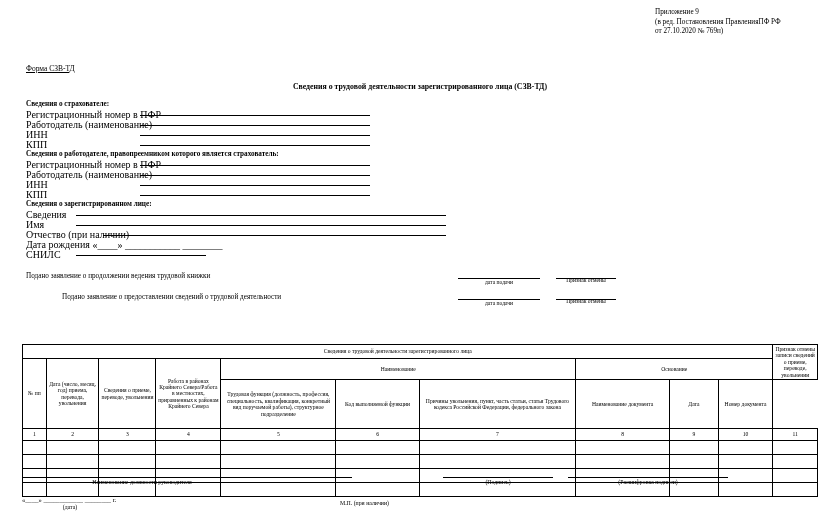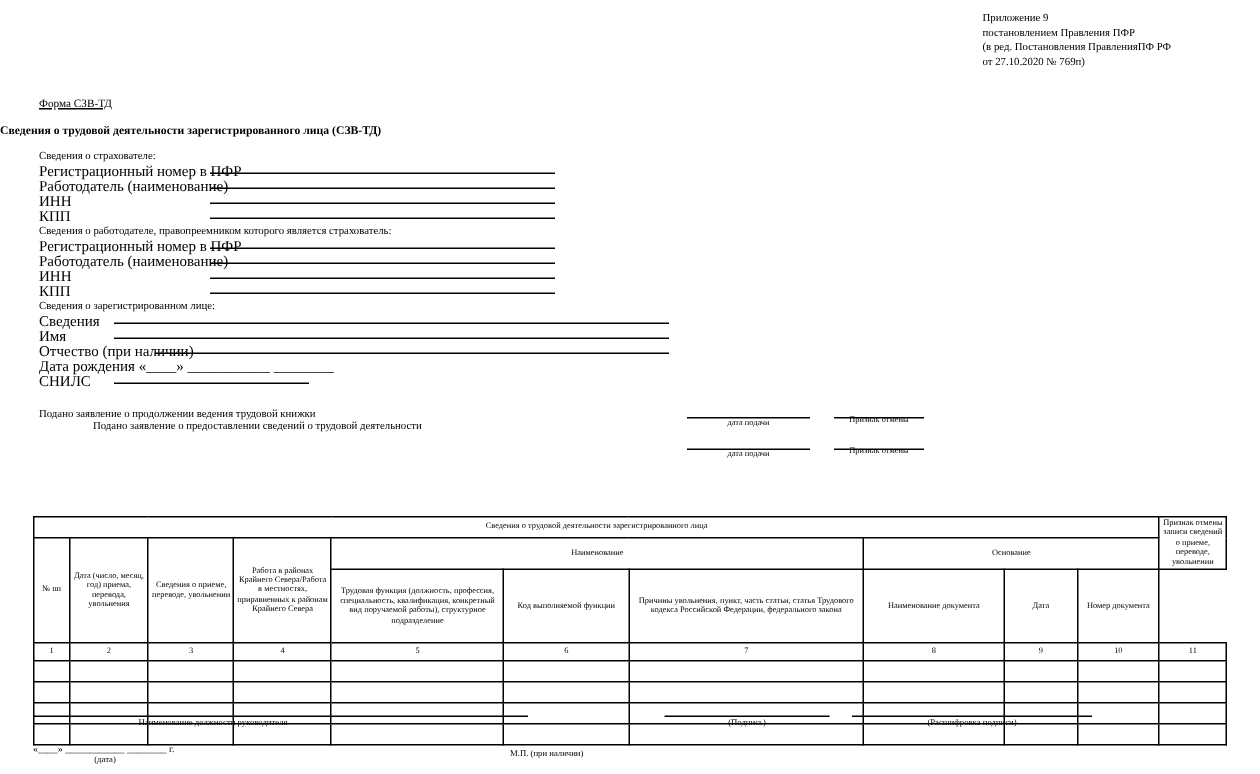--- a/index.html
+++ b/index.html
@@ -41,29 +41,29 @@
     font-size: 7.5px;
     text-decoration: underline;
     font-weight: normal;
   }
   
   .main-title {
     position: absolute;
     top: 82px;
     left: 0;
     width: 840px;
-    text-align: left;
+    text-align: center;
     font-size: 7.8px;
     font-weight: bold;
   }
   
   .sec {
     position: absolute;
     left: 26px;
-    font-weight: normal;
+    font-weight: bold;
     font-size: 7.2px;
   }
   .fieldrow {
     position: absolute;
     left: 26px;
     font-size: 10px;
     white-space: nowrap;
   }
   .rule {
     position: absolute;
@@ -122,21 +122,20 @@
     white-space: nowrap;
   }
 </style>
 </head>
 <body>
 
 <div class="page">
 
   <div class="approval">
     <div>Приложение 9</div>
-    <div>постановлением Правления ПФР</div>
     <div>(в ред. Постановления  ПравленияПФ РФ</div>
     <div>от 27.10.2020 № 769п)</div>
   </div>
 
   <div class="form-code">Форма СЗВ-ТД</div>
 
   <div class="main-title">Сведения о трудовой деятельности зарегистрированного лица (СЗВ-ТД)</div>
 
   <div class="sec" style="top:100px;">Сведения о страхователе:</div>
   <div class="fieldrow" style="top:109px;">Регистрационный номер в ПФР</div>
@@ -168,21 +167,21 @@
   <div class="fieldrow" style="top:239px;">Дата рождения  «____» ___________  ________</div>
   <div class="fieldrow" style="top:249px;">СНИЛС</div>
   <div class="rule" style="top:255px; left:76px; width:130px;"></div>
 
   <div class="statement" style="top:272px;">Подано заявление о продолжении ведения трудовой книжки</div>
   <div class="rule" style="top:278px; left:458px; width:82px;"></div>
   <div class="rule" style="top:278px; left:556px; width:60px;"></div>
   <div class="smalllbl" style="top:279px; left:458px; width:82px;">дата подачи</div>
   <div class="smalllbl" style="top:277px; left:551px; width:70px;">Признак  отмены</div>
 
-  <div class="statement" style="top:280px;padding-left:36px;">Подано заявление о предоставлении сведений о трудовой деятельности</div>
+  <div class="statement" style="top:293px;padding-left:36px;">Подано заявление о предоставлении сведений о трудовой деятельности</div>
   <div class="rule" style="top:299px; left:458px; width:82px;"></div>
   <div class="rule" style="top:299px; left:556px; width:60px;"></div>
   <div class="smalllbl" style="top:300px; left:458px; width:82px;">дата подачи</div>
   <div class="smalllbl" style="top:298px; left:551px; width:70px;">Признак  отмены</div>
 
   <table class="main">
     <tbody>
         <tr class="head1">
       <td colspan="10">Сведения о трудовой деятельности зарегистрированного лица</td>
       <td rowspan="2" style="width:40px;">Признак отмены записи сведений о приеме, переводе, увольнении</td>

